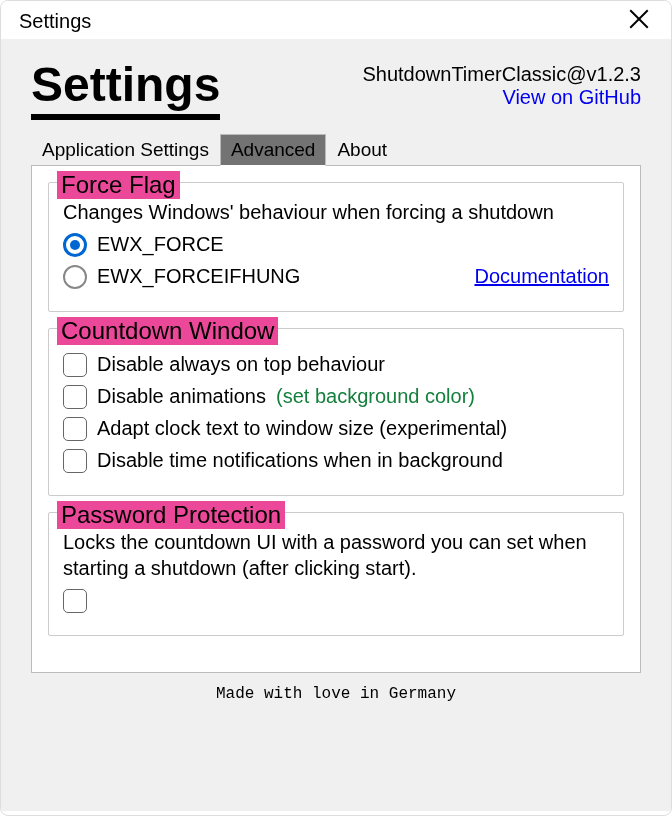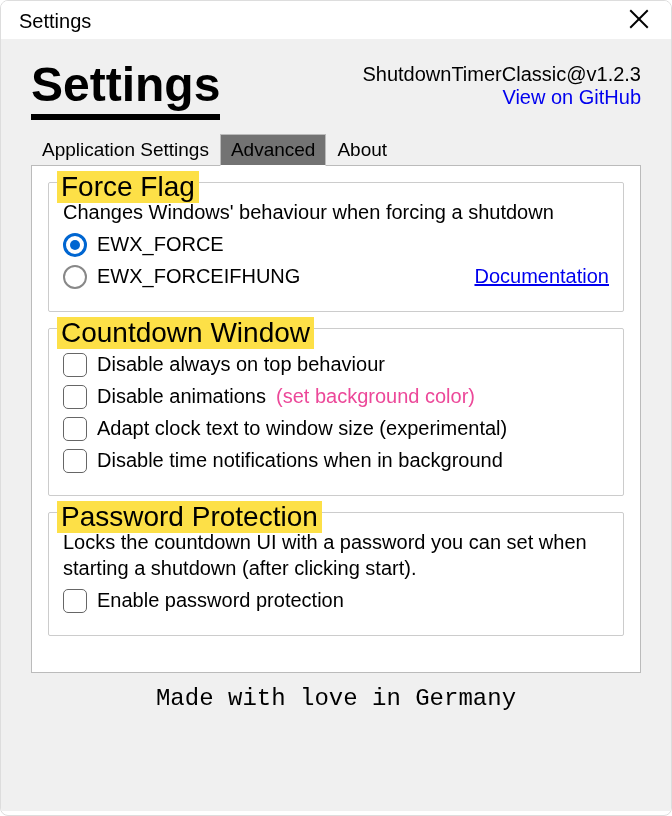--- a/index.html
+++ b/index.html
@@ -90,23 +90,23 @@
       border: 1px solid #ccc;
       border-radius: 2px;
       padding: 16px 14px 14px 14px;
       margin-bottom: 16px;
       position: relative;
     }
     .group-title {
       position: absolute;
       top: -12px;
       left: 8px;
-      background: #fde047;
+      background: #ec4899;
       padding: 0 4px;
-      font-size: 28px;
+      font-size: 24px;
       color: #000;
     }
     .group-desc {
       font-size: 20px;
       color: #000;
       margin-bottom: 8px;
       line-height: 1.3;
     }
     .radio-row, .check-row {
       display: flex;
@@ -147,26 +147,26 @@
       align-items: center;
     }
     .doc-link {
       color: #0000EE;
       text-decoration: underline;
       font-size: 20px;
       cursor: pointer;
       margin-left: 24px;
     }
     .hint {
-      color: #ec4899;
+      color: #15803d;
     }
     .footer {
       text-align: center;
       font-family: "Courier New", monospace;
-      font-size: 24px;
+      font-size: 16px;
       margin-top: 12px;
       color: #000;
     }
   </style>
 </head>
 <body>
 
 <div class="titlebar">
   <span class="titlebar-title">Settings</span>
   <span class="close-icon">
@@ -230,21 +230,20 @@
         <span class="checkbox"></span>
         <span>Disable time notifications when in background</span>
       </div>
     </div>
 
     <div class="group">
       <span class="group-title">Password Protection</span>
       <div class="group-desc">Locks the countdown UI with a password you can set when starting a shutdown (after clicking start).</div>
       <div class="check-row">
         <span class="checkbox"></span>
-        <span>Enable password protection</span>
       </div>
     </div>
 
   </div>
 
   <div class="footer">Made with love in Germany</div>
 
 </div>
 
 </body></html>

